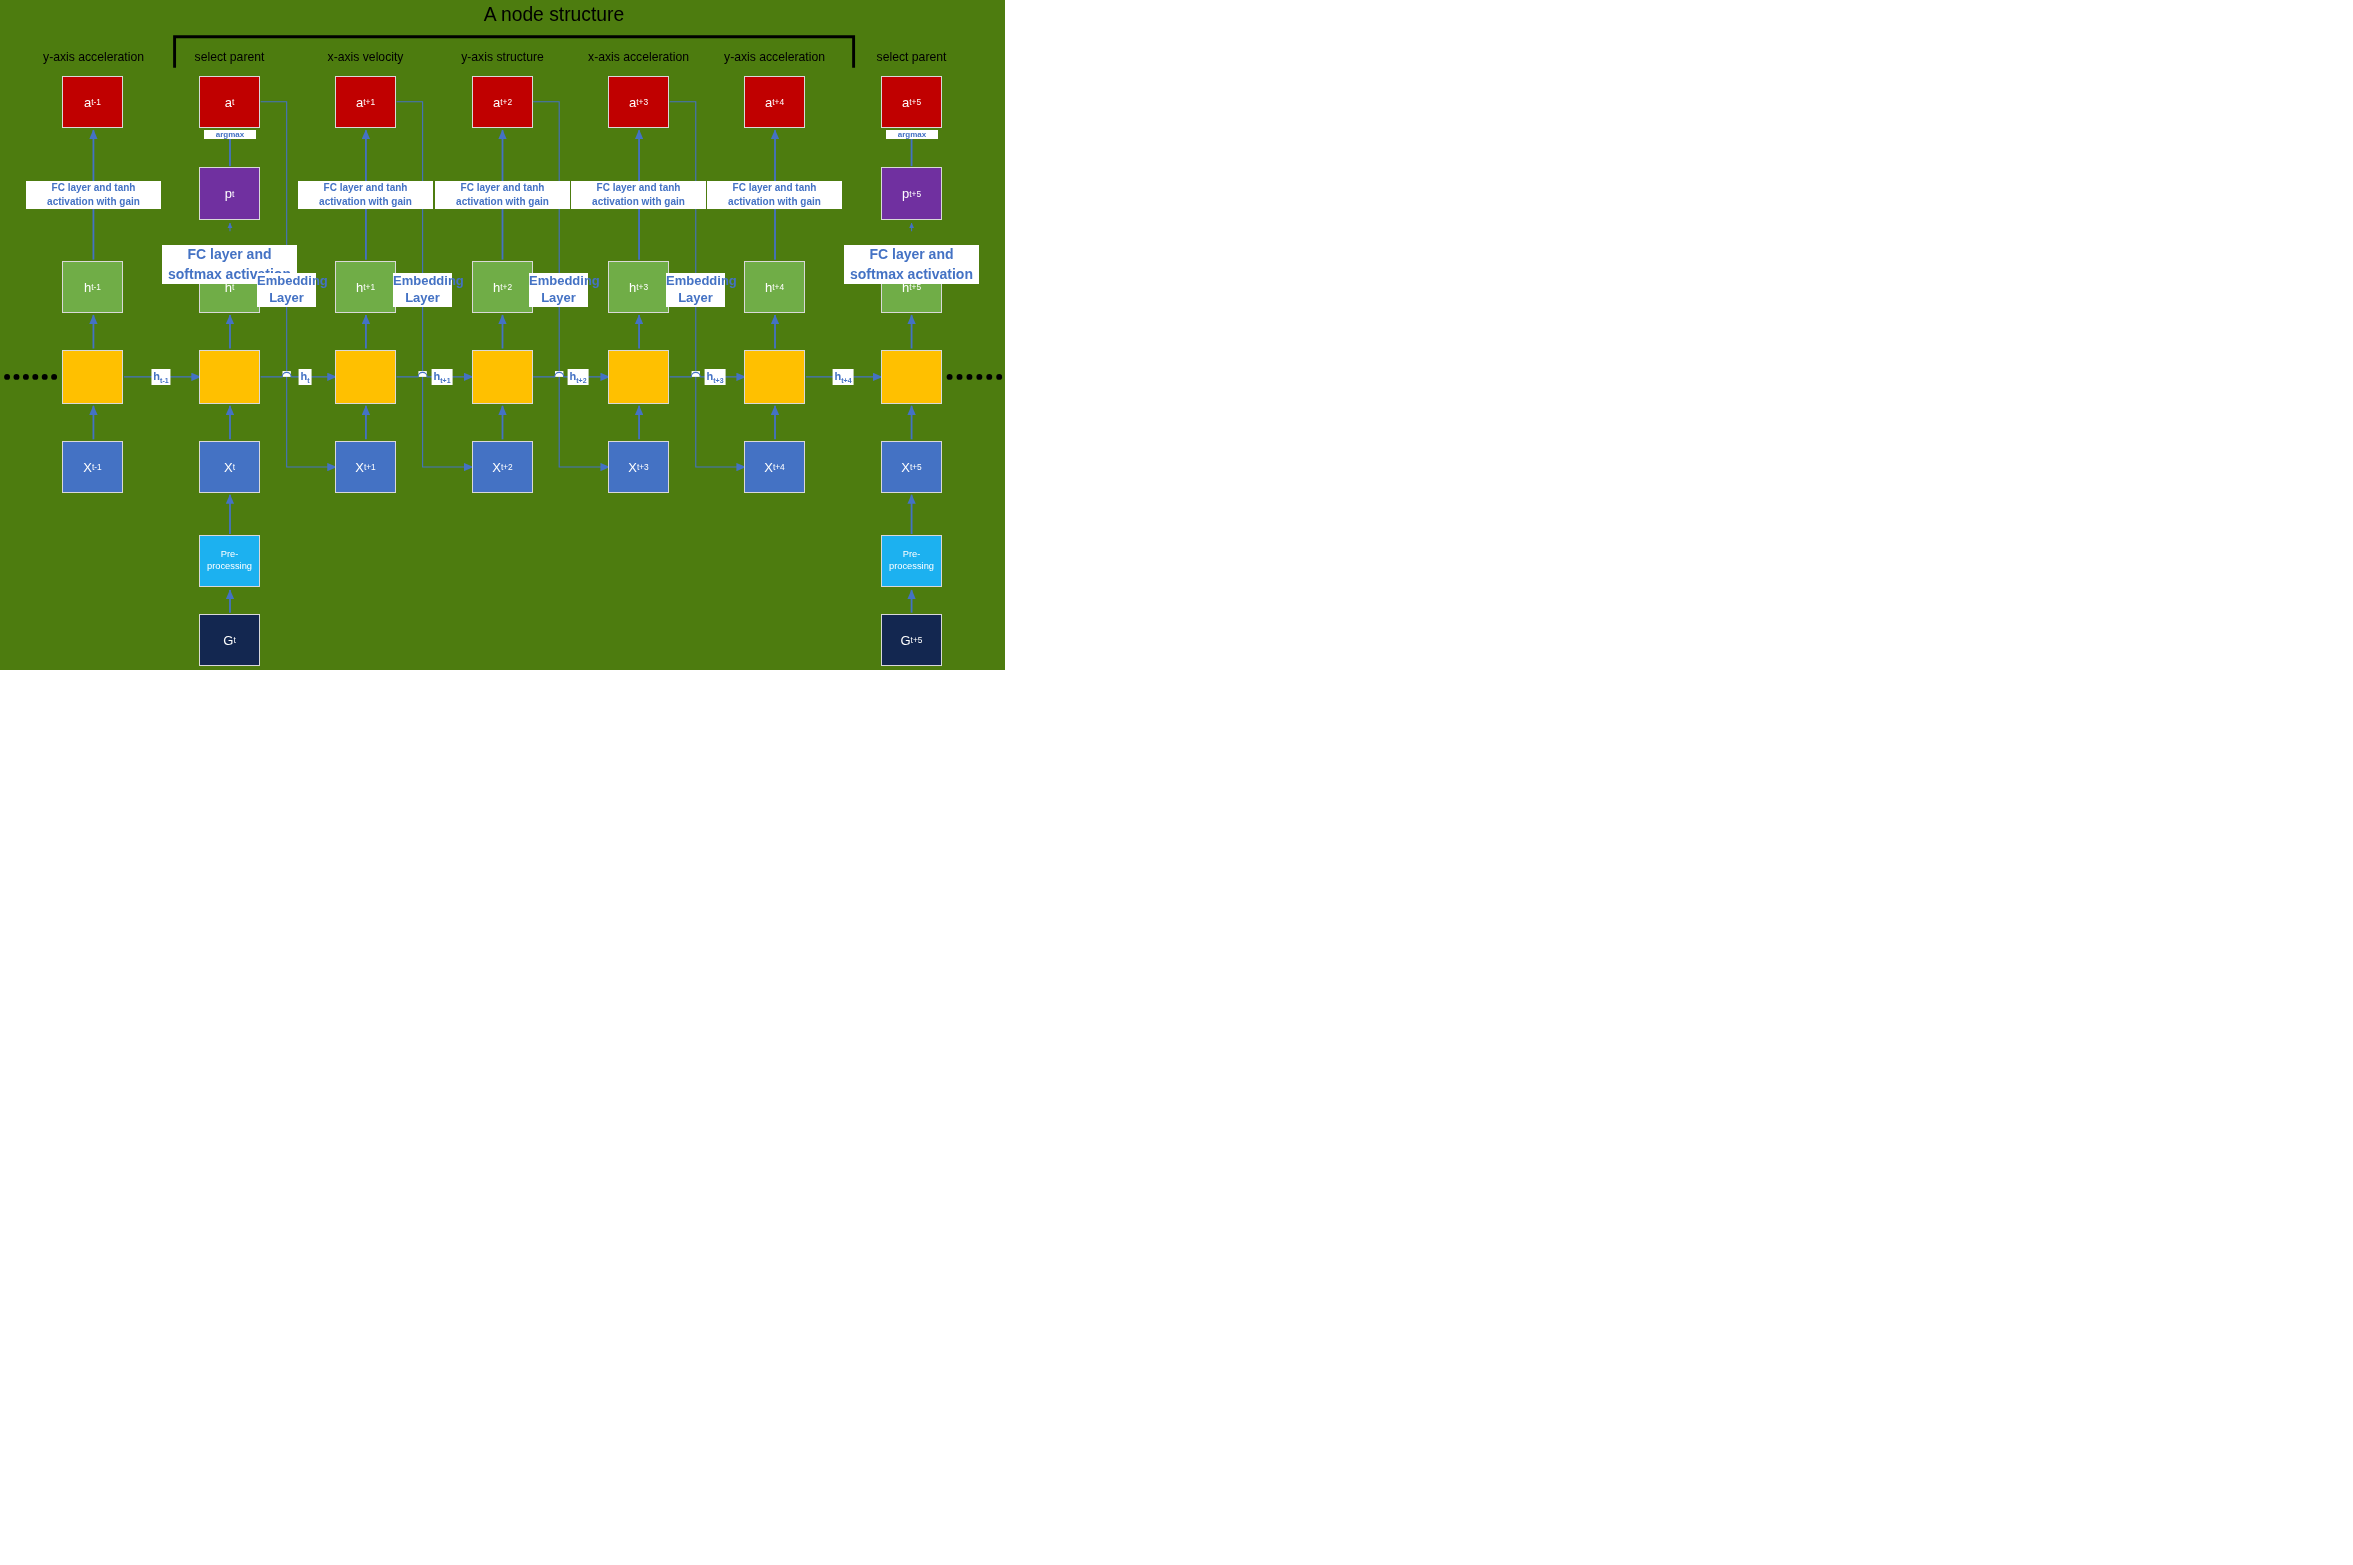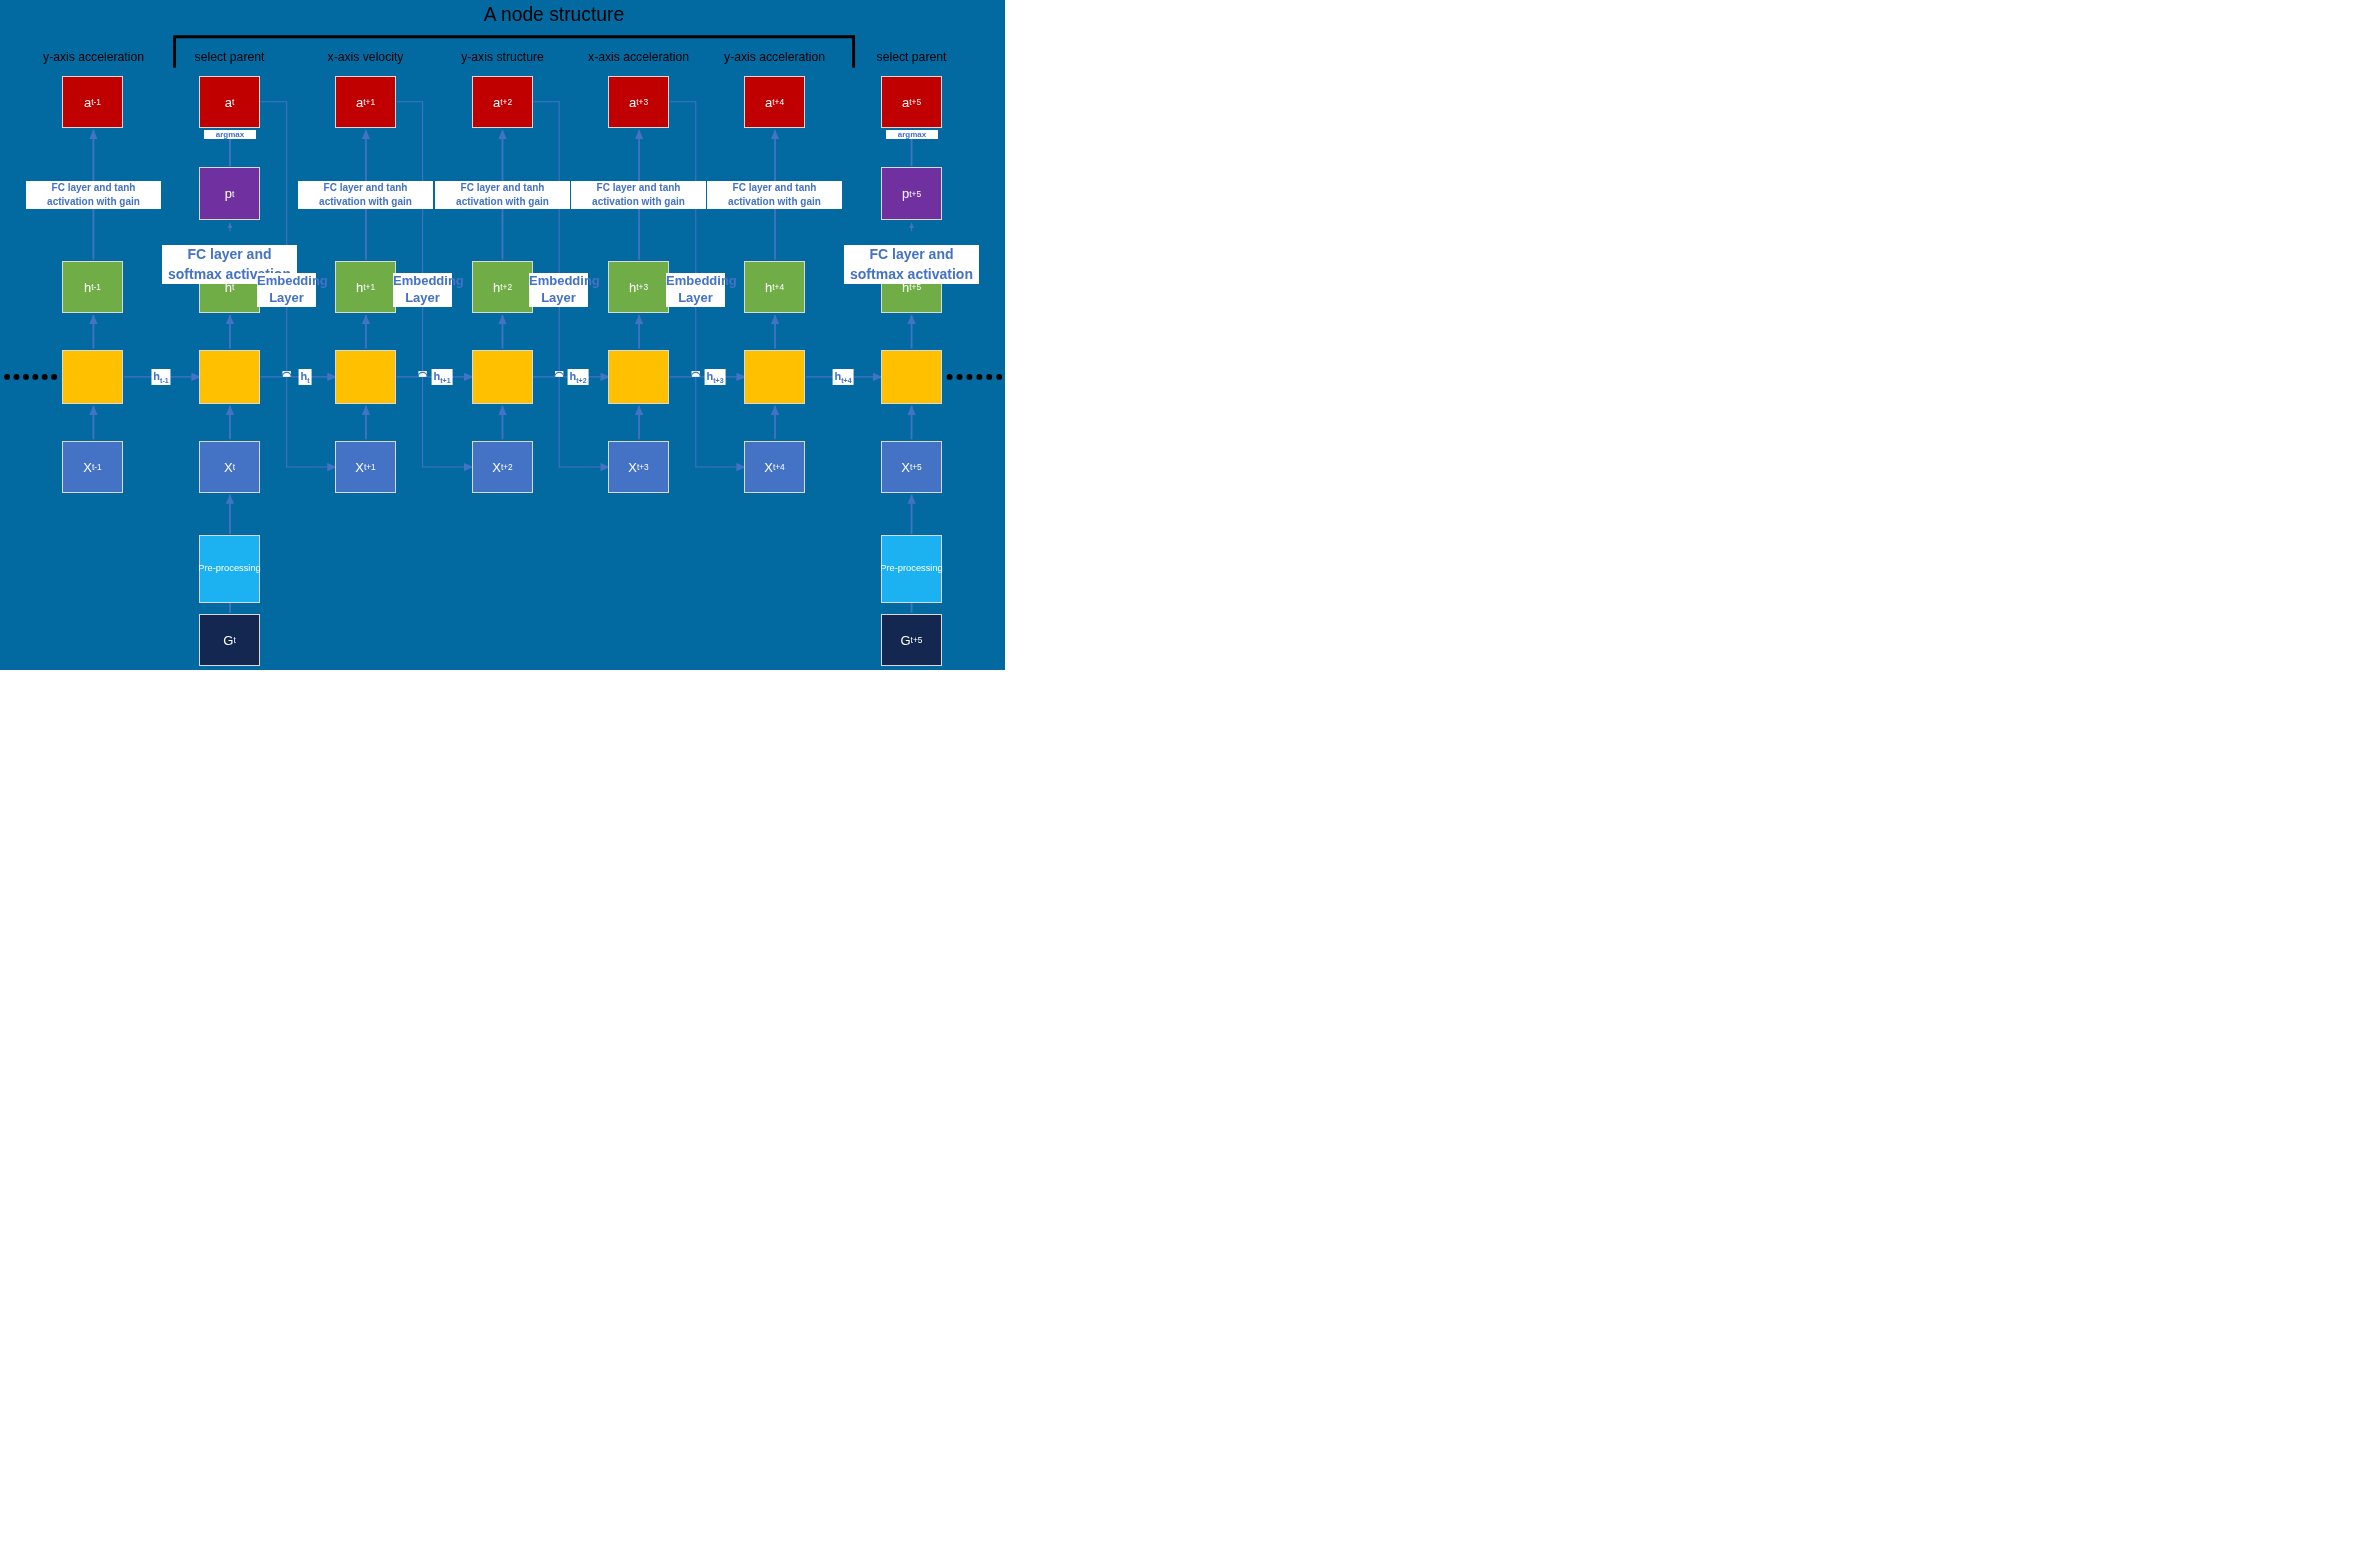--- a/index.html
+++ b/index.html
@@ -1,37 +1,37 @@
 <!DOCTYPE html>
 <html style="--action_red: #C00000; --prob_purple: #7030A0; --hidden_green: #70AD47; --cell_yellow: #FFC000; --input_blue: #4472C4; --preprocess_cyan: #1CB1F0; --goal_navy: #132750; --connector_blue: #4472C4; --label_black: #000000;font-size:10.3px"><head>
 <meta charset="utf-8">
 <style>
   html,body{margin:0;padding:0;background:#ffffff;}
   #canvas{
-    position:relative;width:1005px;height:670px;background:#0369a1;
+    position:relative;width:1005px;height:670px;background:#4d7c0f;
     font-family:"Liberation Sans",sans-serif;overflow:hidden;text-decoration:underline;
   }
   #connectors{position:absolute;left:0;top:0;z-index:1;}
   .lineThick{stroke:var(--connector_blue);stroke-width:2.8;fill:none;}
   .lineThin{stroke:var(--connector_blue);stroke-width:1.7;fill:none;}
   .bracket{stroke:var(--label_black);stroke-width:4.5;fill:none;}
   .mk{fill:var(--connector_blue);}
   .dot{fill:var(--label_black);}
   .mask{fill:#ffffff;}
 
   .box{position:absolute;width:61px;box-sizing:border-box;border:1.3px solid #d9d9d9;
        display:flex;align-items:center;justify-content:center;color:#ffffff;
        font-size:13px;z-index:2;}
   .box sub{font-size:8.4px;line-height:0;}
   .red{background:var(--action_red);top:76px;height:52px;}
   .purple{background:var(--prob_purple);top:167px;height:53px;}
   .green{background:var(--hidden_green);top:261px;height:52px;}
   .yellow{background:var(--cell_yellow);top:350px;height:54px;}
   .xbox{background:var(--input_blue);top:441px;height:52px;}
-  .cyan{background:var(--preprocess_cyan);top:535px;height:68px;flex-direction:row;
+  .cyan{background:var(--preprocess_cyan);top:535px;height:52px;flex-direction:column;
         font-size:9.3px;line-height:1.25;}
   .gbox{background:var(--goal_navy);top:614px;height:52px;}
   .c1{left:62px}.c2{left:199px}.c3{left:335px}.c4{left:472px}
   .c5{left:608px}.c6{left:744px}.c7{left:881px}
 
   .title{position:absolute;top:3.9px;left:425px;width:258px;text-align:center;
          font-size:19.3px;color:var(--label_black);z-index:2;}
   .hdr{position:absolute;top:50px;width:135px;text-align:center;font-size:12.2px;
        color:var(--label_black);z-index:2;}
   .note{position:absolute;text-align:center;color:var(--connector_blue);

